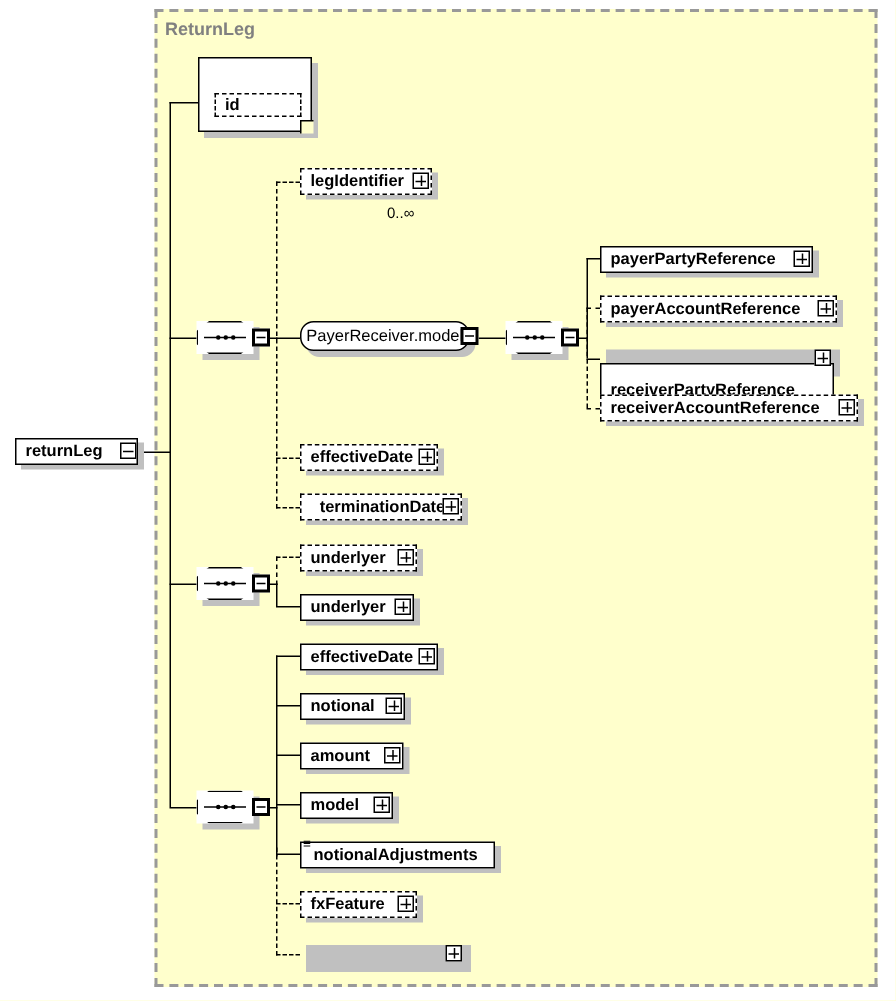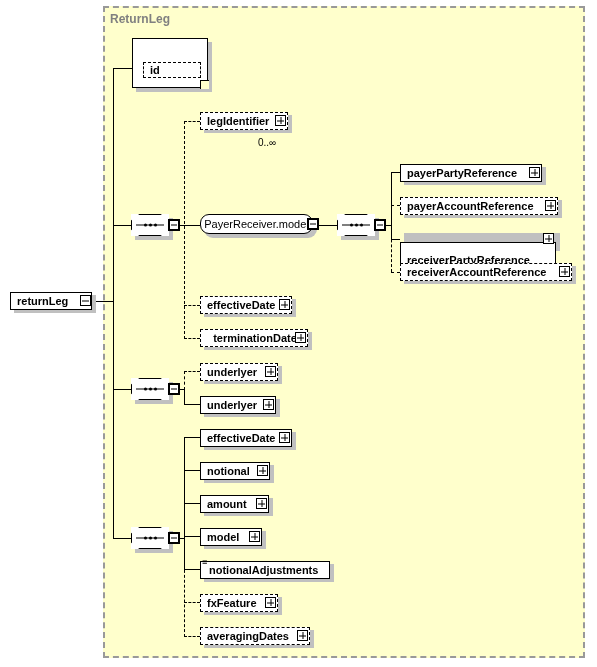--- a/index.html
+++ b/index.html
@@ -340,18 +340,15 @@
 
   <div class="dln h" style="left:184px;top:602px;width:16px;"></div>
   <div class="shadow" style="left:204px;top:597px;width:78px;height:18px;"></div>
   <div class="ebox opt" style="left:200px;top:594px;width:78px;height:18px;">
     <span class="lbl">fxFeature</span>
   </div>
   <div class="exp plus" style="left:265px;top:597px;"></div>
 
   <div class="dln h" style="left:184px;top:636px;width:16px;"></div>
   <div class="shadow" style="left:204px;top:630px;width:110px;height:18px;"></div>
-  <div class="ebox opt" style="left:200px;top:627px;width:110px;height:18px;">
-    <span class="lbl">averagingDates</span>
-  </div>
   <div class="exp plus" style="left:297px;top:630px;"></div>
 
 </div>
 
 </body></html>

